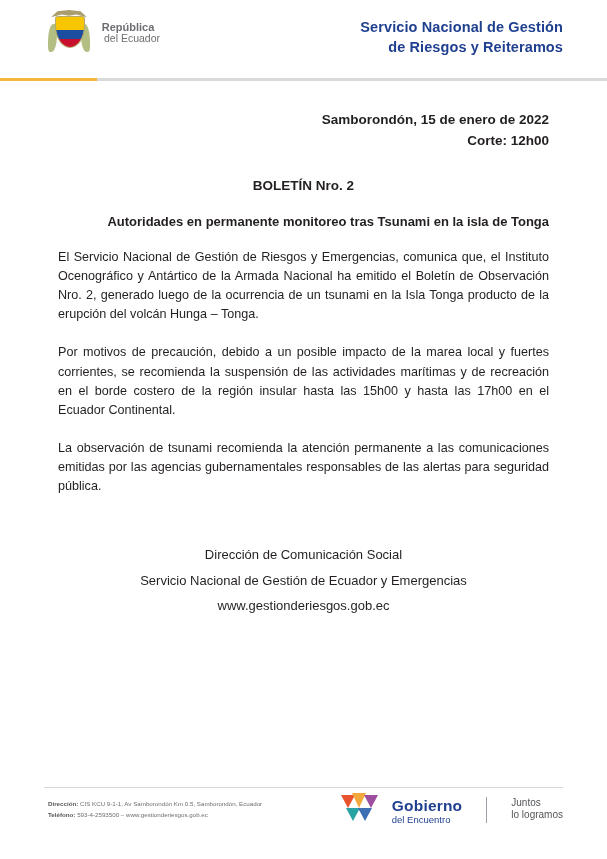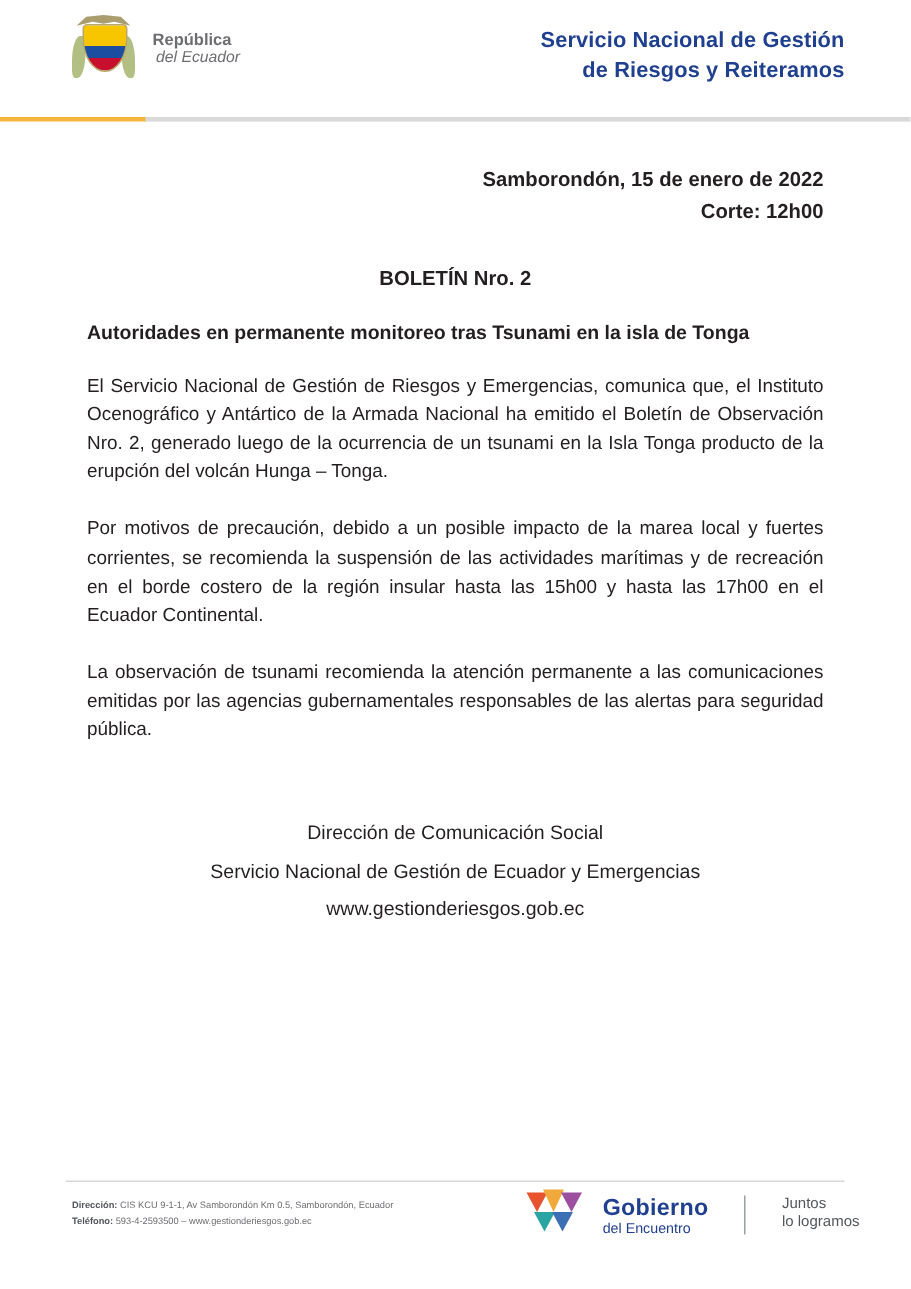--- a/index.html
+++ b/index.html
@@ -78,21 +78,20 @@
   }
   .coat-text .l1 {
     font-size: 11px;
     color: #6d6e71;
     font-weight: bold;
     text-align: center;
   }
   .coat-text .l2 {
     font-size: 10.5px;
     color: #6d6e71;
-    font-style: italic;
     padding-left: 8px;
   }
   .org-title {
     position: absolute;
     right: 44px;
     top: 18px;
     text-align: right;
     color: #1f3f8f;
     font-weight: bold;
     font-size: 14.5px;
@@ -128,21 +127,21 @@
     margin-top: 6px;
     margin-right: 0px;
   }
   .bulletin-no {
     text-align: center;
     font-weight: bold;
     font-size: 13.5px;
     margin-top: 26px;
   }
   .headline {
-    text-align: left;
+    text-align: right;
     font-weight: bold;
     font-size: 13px;
     margin-top: 21px;
   }
   p.para {
     text-align: justify;
     font-size: 12.6px;
     line-height: 1.52;
     margin: 19px 0 0 0;
   }
@@ -177,21 +176,21 @@
     position: absolute;
     left: 48px;
     top: 12px;
     font-size: 6.2px;
     color: #6d6e71;
     line-height: 1.75;
   }
   .footer-left b { color: #53565a; }
   .footer-right {
     position: absolute;
-    right: 34px;
+    right: 44px;
     top: 6px;
     display: flex;
     gap: 22px;
   }
   .gob-mark {
     display: flex;
     align-items: flex-end;
     gap: 7px;
   }
   .chevrons {

